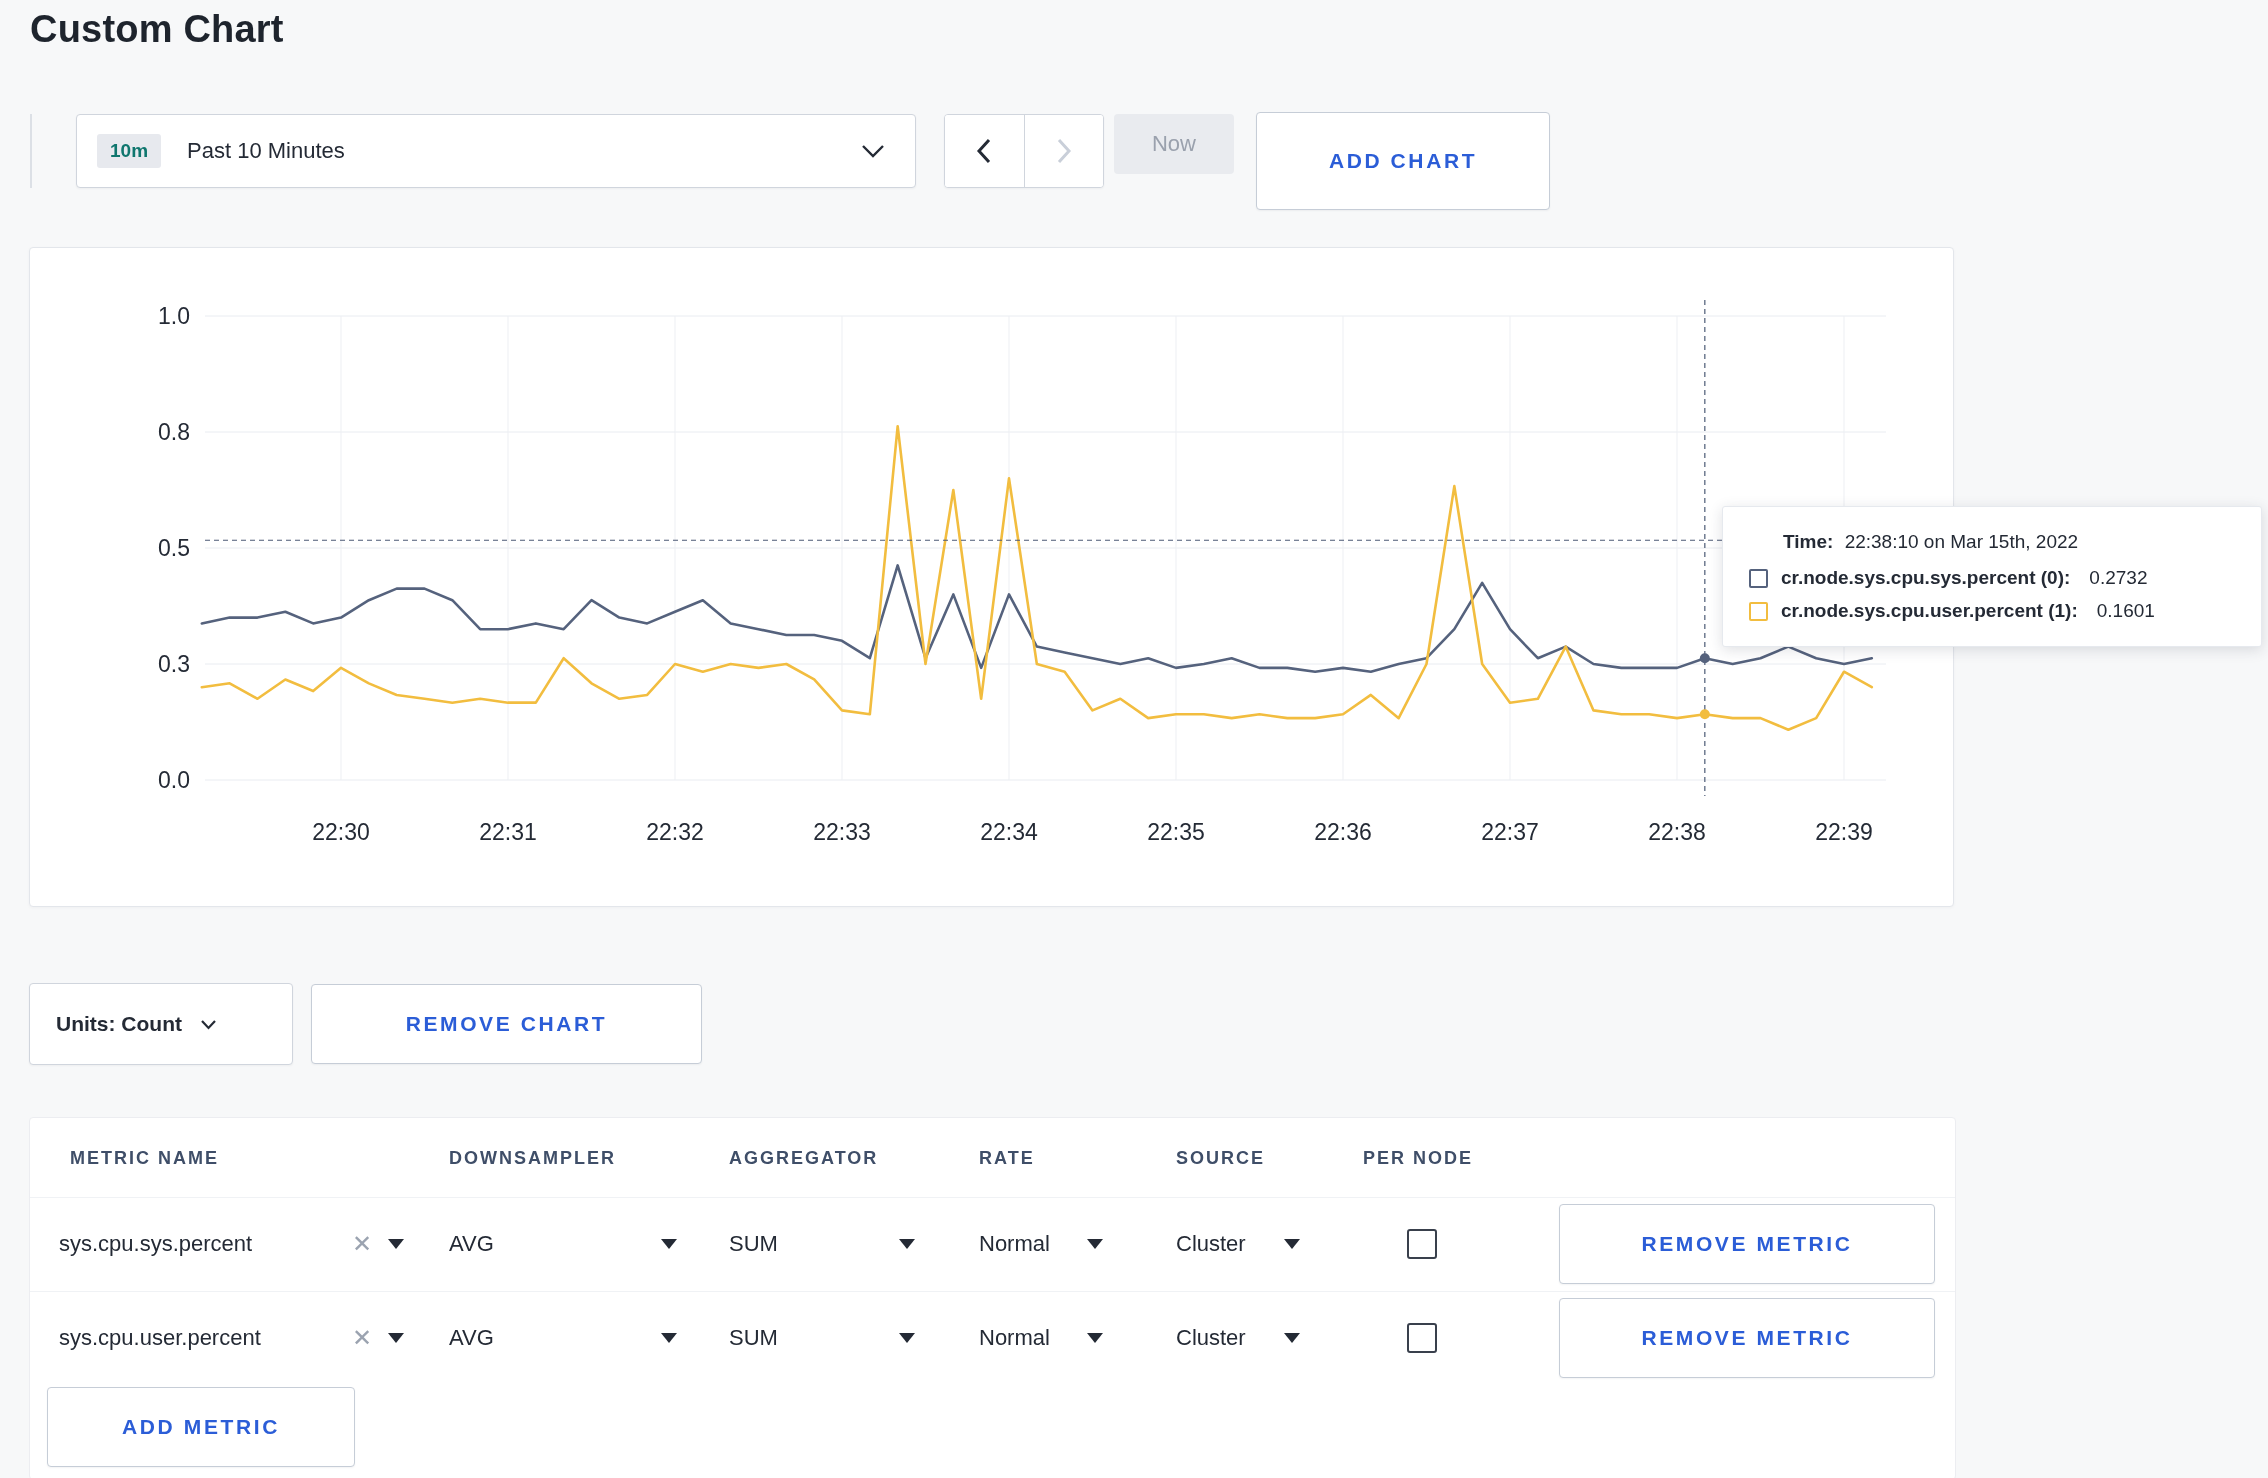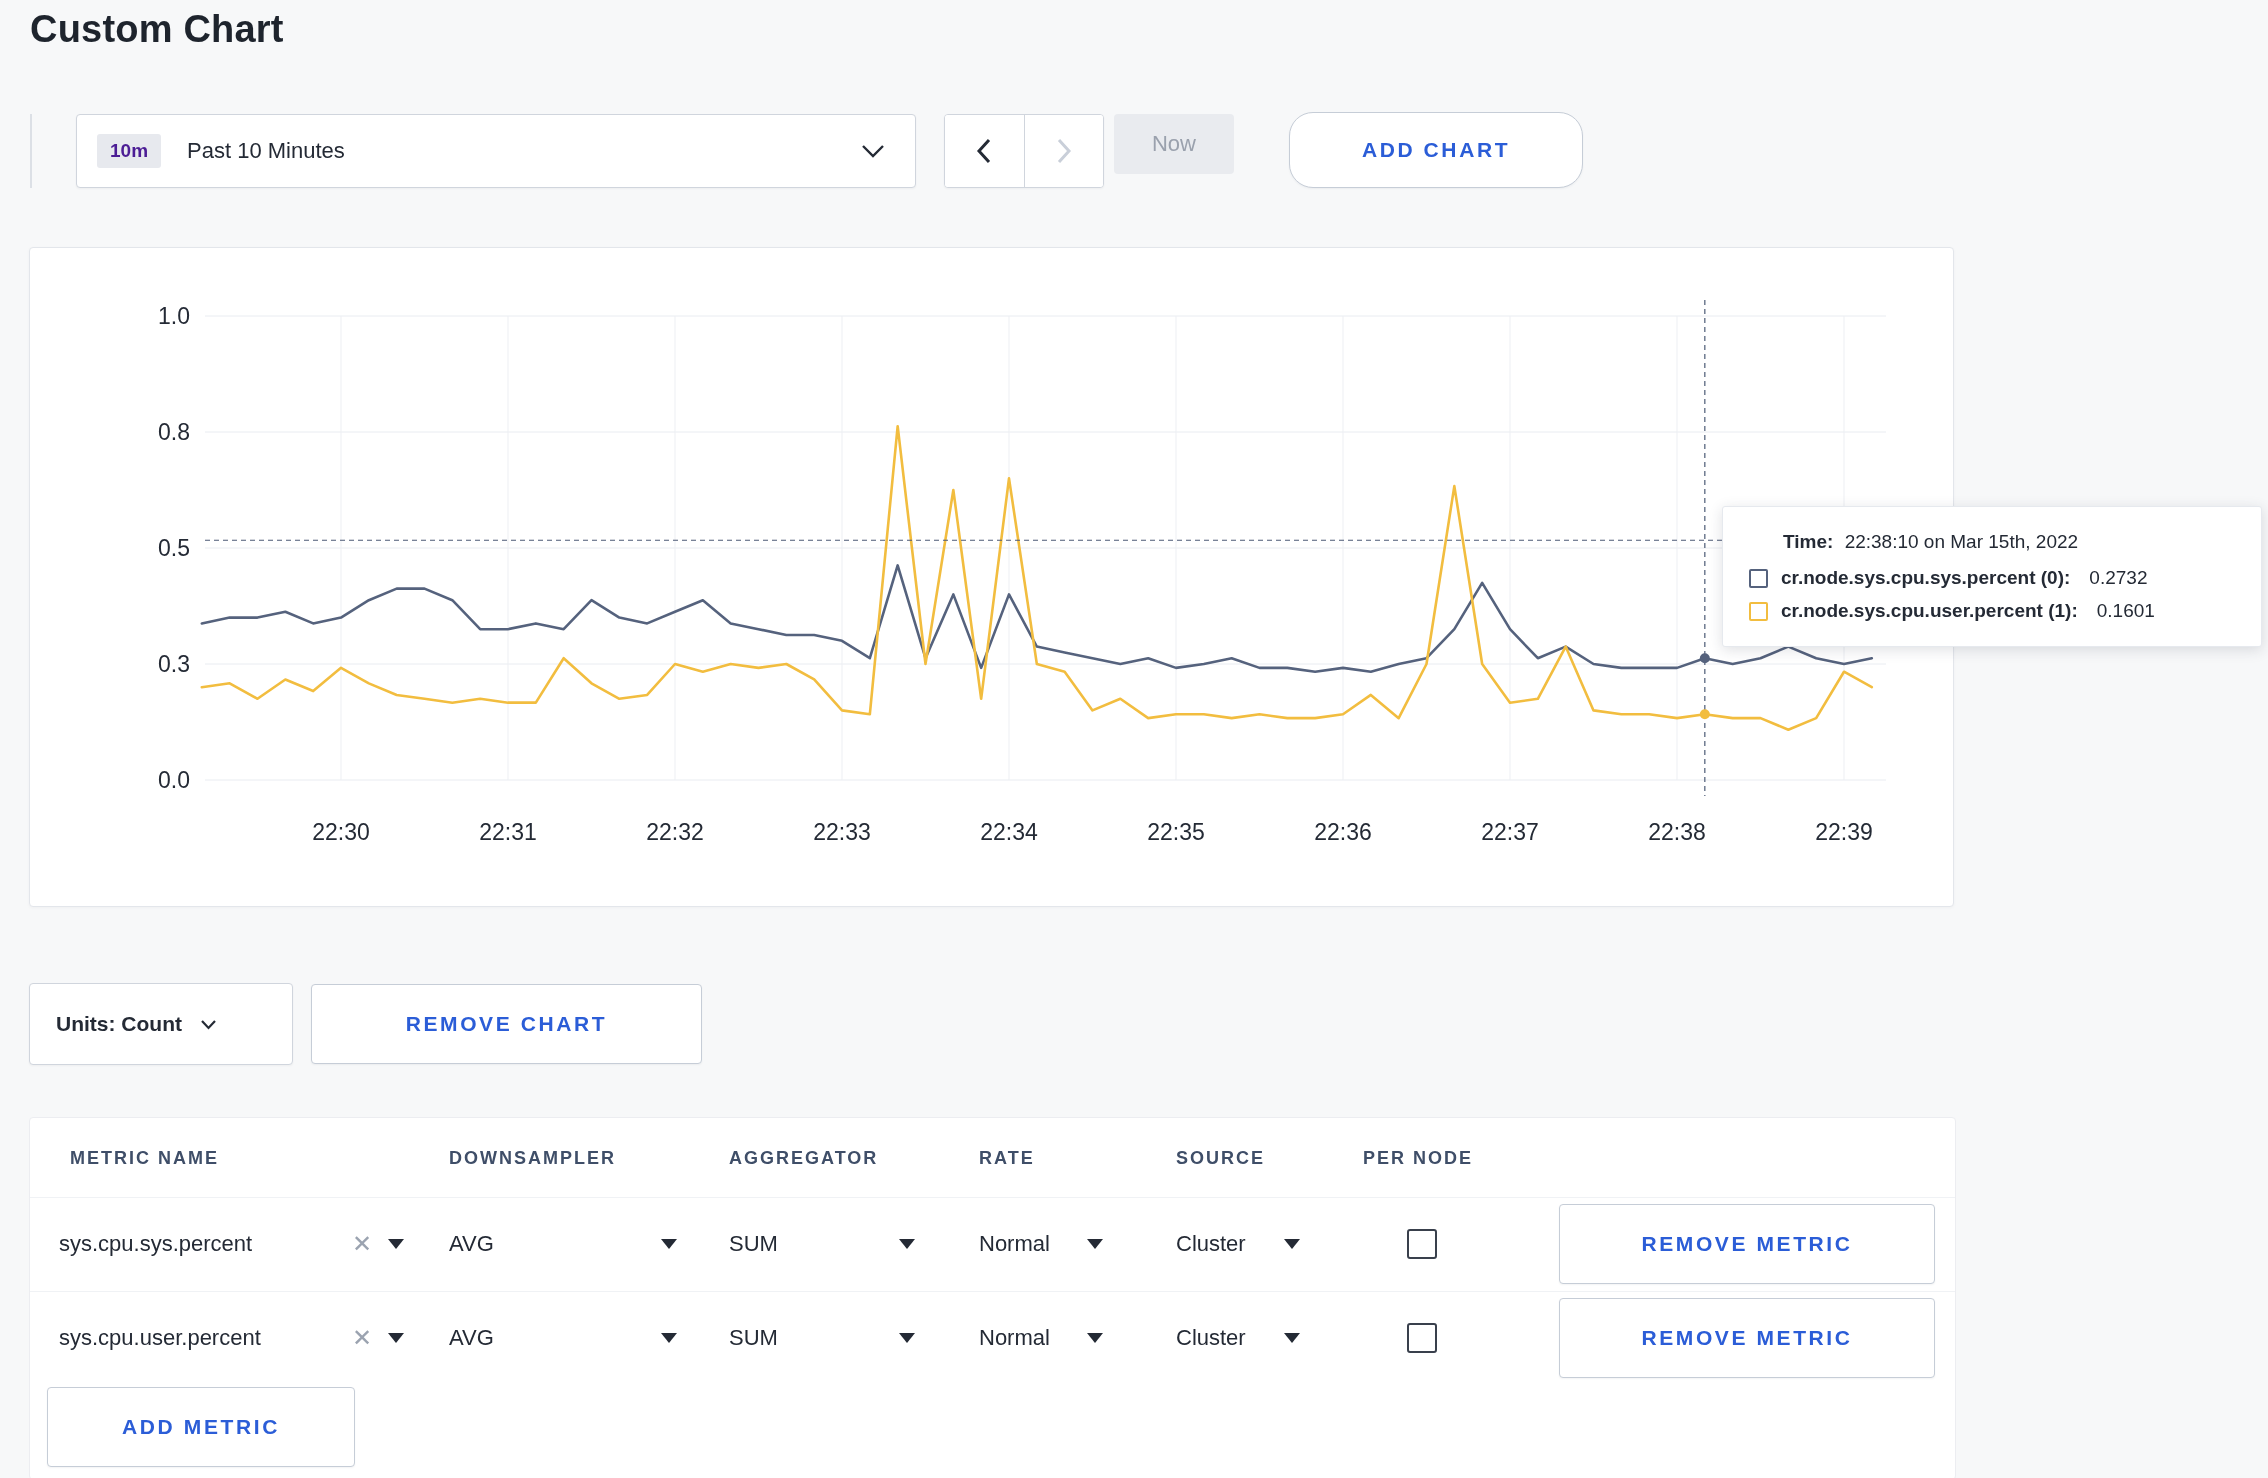--- a/index.html
+++ b/index.html
@@ -19,21 +19,21 @@
 
   
   .toolbar-divider{width:2px;background:#dce0e6;}
   .range-select{
     background:#fff;border:1px solid #d0d5dd;border-radius:4px;
     display:flex;align-items:center;padding:0 30px 0 20px;
     box-shadow:0 1px 2px rgba(50,60,80,.05);cursor:pointer;
   }
   .range-badge{
     background:#e7e9ee;border-radius:3px;padding:6px 13px;
-    font-size:19px;font-weight:700;color:#4c1d95;
+    font-size:19px;font-weight:700;color:#0f766e;
   }
   .range-label{margin-left:26px;font-size:22px;color:#242a35;flex:1;}
   .arrow-group{
     background:#fff;border:1px solid #d0d5dd;border-radius:4px;
     display:flex;align-items:stretch;overflow:hidden;
     box-shadow:0 1px 2px rgba(50,60,80,.05);
   }
   .arrow-btn{flex:1;display:flex;align-items:center;justify-content:center;cursor:pointer;background:#fff;border:none;}
   .arrow-sep{width:1px;background:#d0d5dd;}
   .now-btn{
@@ -123,21 +123,21 @@
       <span style="display:flex;">
         <svg width="16" height="28" viewBox="0 0 16 28">
             <polyline points="3,3 13,14 3,25" fill="none" stroke="#c9cfd9" stroke-width="3"></polyline>
           </svg>
       </span>
     </button>
   </div>
 
   <button class="abs now-btn" style="left:1114px;top:114px;width:120px;height:60px;">Now</button>
 
-  <button class="abs btn-outline-blue" style="left:1289px;top:112px;width:294px;height:76px;border-radius:24px;">ADD CHART</button>
+  <button class="abs btn-outline-blue" style="left:1256px;top:112px;width:294px;height:98px;">ADD CHART</button>
 
   <div class="abs card" style="left:29px;top:247px;width:1925px;height:660px;box-sizing:border-box;">
     <svg id="chart-svg" viewBox="0 0 1923 658" width="1923" height="658">
         <line x1="175" y1="532" x2="1856" y2="532" stroke="#e9ecf1" stroke-width="1"></line>
         <text x="160" y="540" text-anchor="end" font-size="23" fill="#242a35">0.0</text>
         <line x1="175" y1="416" x2="1856" y2="416" stroke="#e9ecf1" stroke-width="1"></line>
         <text x="160" y="424" text-anchor="end" font-size="23" fill="#242a35">0.3</text>
         <line x1="175" y1="300" x2="1856" y2="300" stroke="#e9ecf1" stroke-width="1"></line>
         <text x="160" y="308" text-anchor="end" font-size="23" fill="#242a35">0.5</text>
         <line x1="175" y1="184" x2="1856" y2="184" stroke="#e9ecf1" stroke-width="1"></line>

